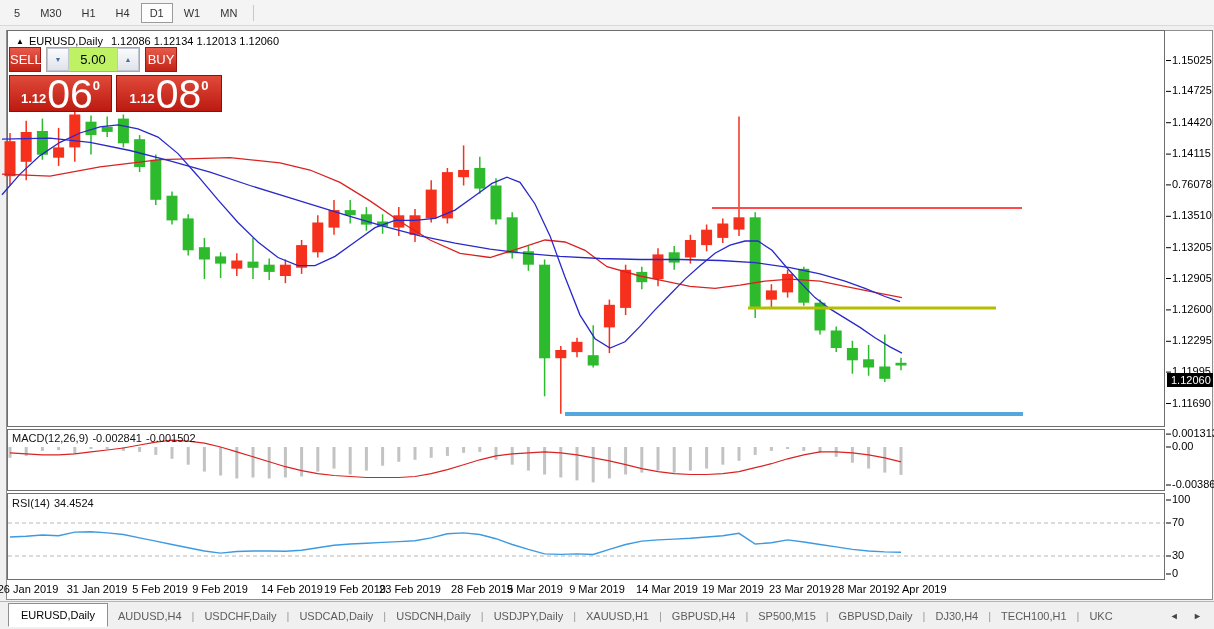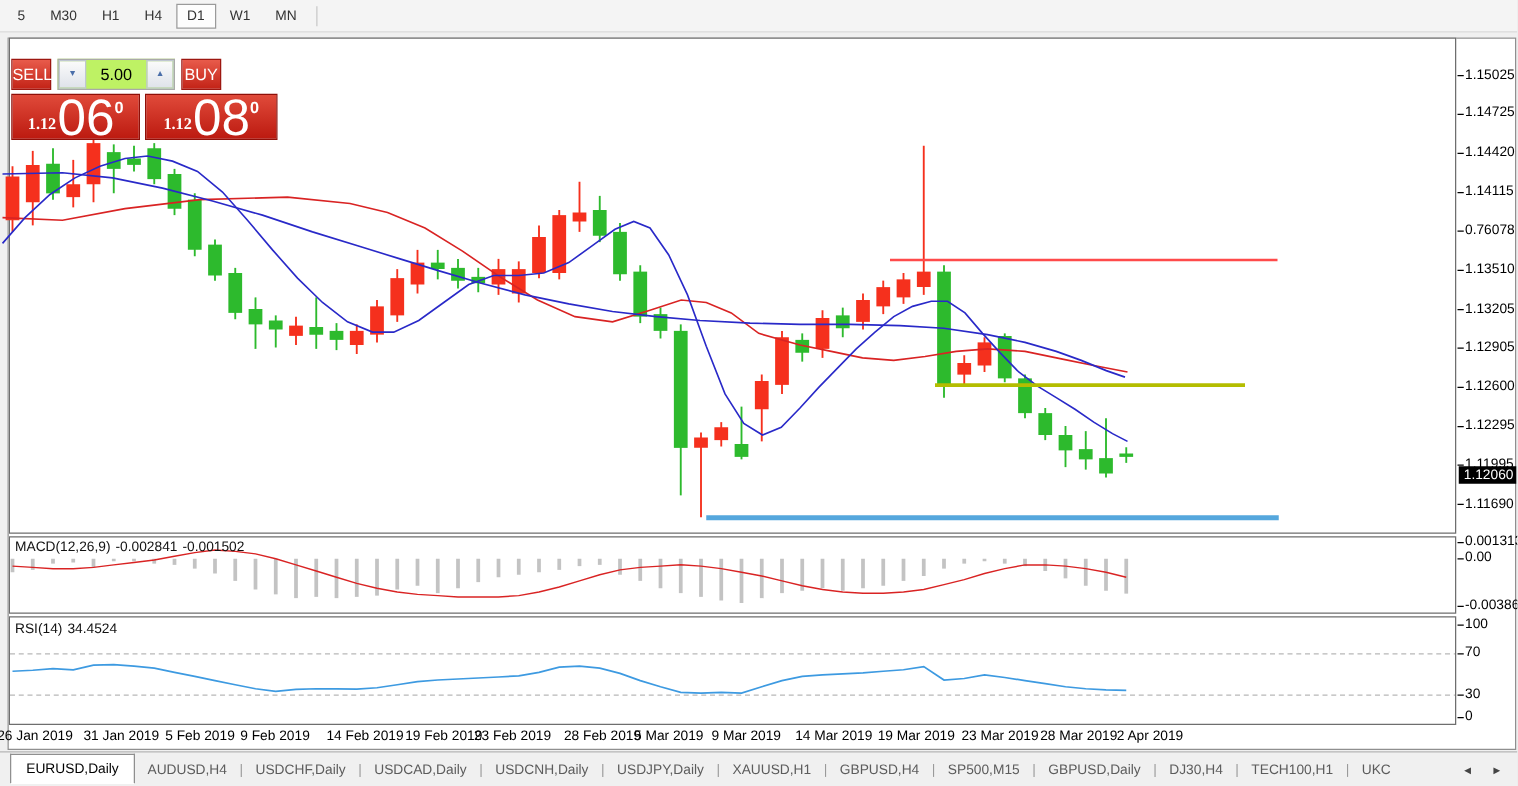--- a/index.html
+++ b/index.html
@@ -46,21 +46,21 @@
                background:linear-gradient(#e85b4b,#c32317); border:1px solid #9d1710; cursor:pointer; }
   #vol-box { display:flex; width:94px; height:25px; margin:0 5px; border:1px solid #a9a9a9; background:#bef264; }
   .spin-btn { width:22px; background:linear-gradient(#fbfbfb,#dfe3ea); border:1px solid #bfc6d2;
               color:#4a6ea9; font-size:7px; text-align:center; line-height:22px; cursor:pointer; }
   #vol-value { flex:1; text-align:center; font-size:13px; line-height:23px; color:#000; }
   #trade-row2 { display:flex; margin-top:3px; }
   .tile { height:37px; color:#fff; background:linear-gradient(#e04a3a,#bc1a10); border:1px solid #8f0f08;
           display:flex; align-items:flex-end; justify-content:center; cursor:pointer; padding-bottom:2px; }
   #tile-sell { width:103px; margin-right:4px; }
   #tile-buy  { width:106px; }
-  .tile-small { font-size:13px; font-weight:bold; margin-right:1px; line-height:20px;font-family:Liberation Serif, serif; }
+  .tile-small { font-size:13px; font-weight:bold; margin-right:1px; line-height:20px; }
   .tile-big   { font-size:41px; font-weight:normal; line-height:30px; }
   .tile-sup   { font-size:13px; font-weight:bold; align-self:flex-start; margin-top:2px; }
 
   
   #tabbar { position:absolute; left:0; top:601px; width:1214px; height:28px; background:#f0f0f0;
             border-top:1px solid #b5b5b5; display:flex; align-items:center; }
   .tab { padding:4px 10px; color:#5c5c5c; white-space:nowrap; cursor:pointer; }
   .tab.active { background:#fff; border:1px solid #8f8f8f; border-bottom:1px solid #fff; color:#000;
                 margin-left:8px; margin-top:-2px; padding:5px 12px; }
   .tab-sep { color:#9a9a9a; }
@@ -280,20 +280,23 @@
         <line x1="1166" y1="403.5" x2="1171" y2="403.5" stroke="#000"></line>
         <line x1="1166" y1="434.1" x2="1171" y2="434.1" stroke="#000"></line>
         <line x1="1166" y1="447.0" x2="1171" y2="447.0" stroke="#000"></line>
         <line x1="1166" y1="485.0" x2="1171" y2="485.0" stroke="#000"></line>
         <line x1="1166" y1="500.0" x2="1171" y2="500.0" stroke="#000"></line>
         <line x1="1166" y1="523.0" x2="1171" y2="523.0" stroke="#000"></line>
         <line x1="1166" y1="556.0" x2="1171" y2="556.0" stroke="#000"></line>
         <line x1="1166" y1="574.0" x2="1171" y2="574.0" stroke="#000"></line>
       </svg></div>
 
+  <div id="chart-title">
+    <span class="tri">▲</span><span>EURUSD,Daily</span><span class="ohlc">1.12086 1.12134 1.12013 1.12060</span>
+  </div>
 
   <div id="trade">
     <div id="trade-row1">
       <div class="trade-btn">SELL</div>
       <div id="vol-box">
         <div class="spin-btn">▼</div>
         <div id="vol-value">5.00</div>
         <div class="spin-btn">▲</div>
       </div>
       <div class="trade-btn">BUY</div>

